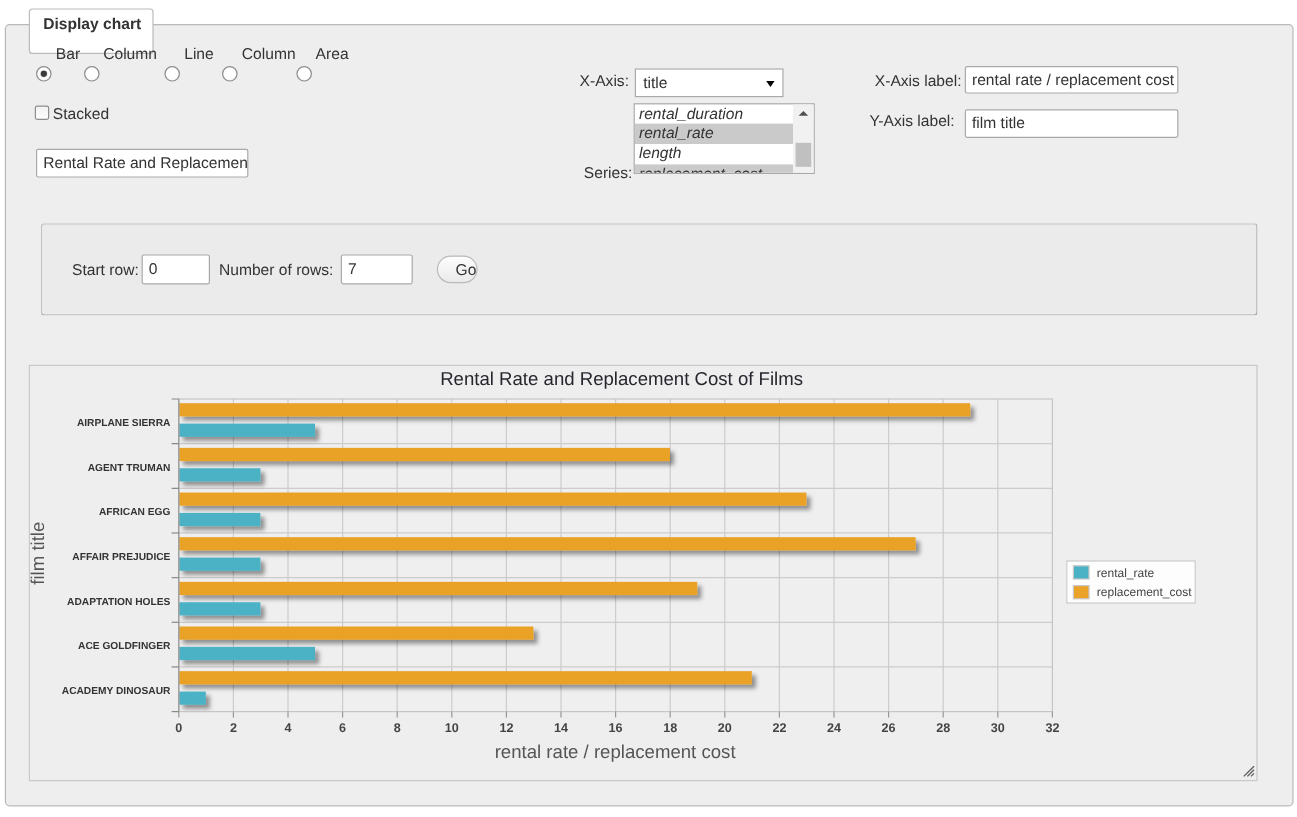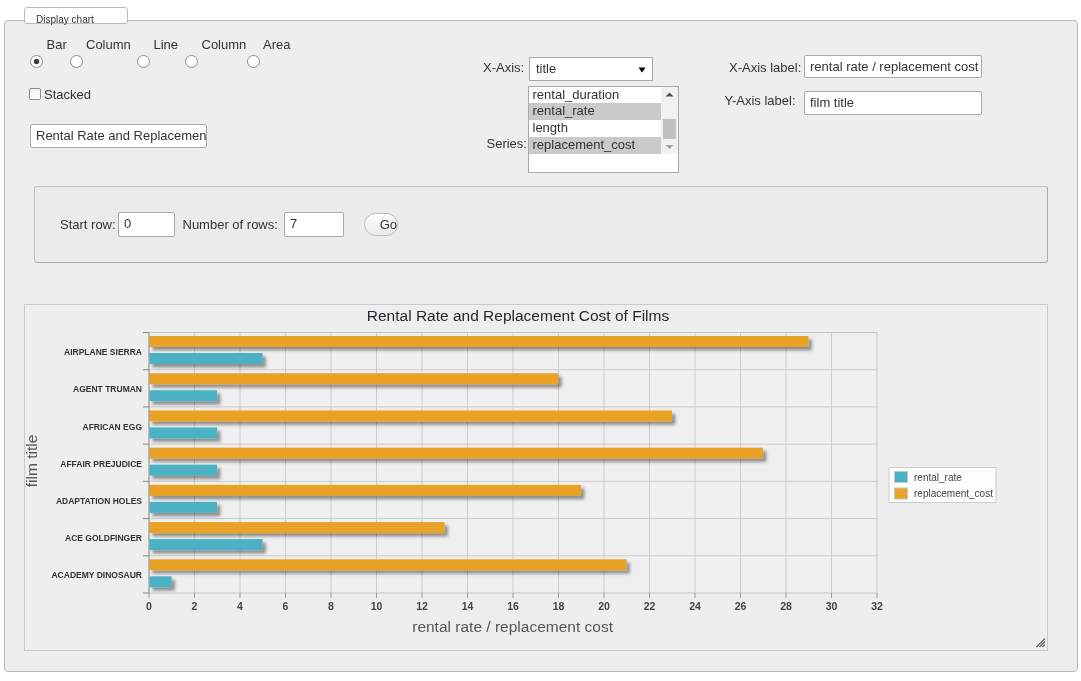--- a/index.html
+++ b/index.html
@@ -1,23 +1,23 @@
 <!DOCTYPE html>
 <html><head>
 <meta charset="utf-8">
 <style>
 * { margin:0; padding:0; box-sizing:border-box; }
 html,body { width:1081px; height:681px; background:#fff;
   font-family:"Liberation Sans",sans-serif; font-size:13px; color:#333; }
 .abs { position:absolute; }
 #fs { left:4px; top:20px; width:1074px; height:652px; background:#eee;
   border:1px solid #b9b9b9; border-radius:4px; }
-#fslegend { left:24px; top:7px; width:104px; height:17px; background:#fff;
-  border:1px solid #bbb; border-radius:3px; font-weight:normal; color:#333;
-  line-height:24px; padding-left:11px; font-size:10px; white-space:nowrap; }
+#fslegend { left:24px; top:7px; width:104px; height:38px; background:#fff;
+  border:1px solid #bbb; border-radius:3px; font-weight:bold; color:#333;
+  line-height:24px; padding-left:11px; font-size:13px; white-space:nowrap; }
 .rad { width:13px; height:13px; border-radius:50%; border:1px solid #8e8e8e;
   background:radial-gradient(circle at 50% 35%, #fff 55%, #ececec);
   position:absolute; top:55px; }
 .rad.sel::after { content:""; position:absolute; left:3px; top:3px; width:5px; height:5px;
   border-radius:50%; background:#3b3b3b; box-shadow:0 0 1px #3b3b3b; }
 .rlab { position:absolute; top:38px; line-height:13px; white-space:nowrap; }
 .chk { left:29px; top:87.5px; width:12px; height:12px; border:1px solid #8e8e8e;
   background:linear-gradient(#f2f2f2,#fefefe); border-radius:2px; }
 .lab { line-height:14px; white-space:nowrap; }
 .tinput { background:#fff; border:1px solid #a9a9a9; border-radius:2px;
@@ -25,22 +25,22 @@
 #midbar { left:34px; top:186px; width:1014px; height:77px; background:#ebebeb;
   border:1px solid #c2c2c2; border-right-color:#ababab; border-bottom-color:#ababab; border-radius:3px; }
 #gobtn { left:364px; top:213px; width:34px; height:23px; border:1px solid #bbb;
   border-radius:12px; background:linear-gradient(#fdfdfd,#eaeaea);
   text-align:right; line-height:21px; color:#333; }
 #chartbox { left:24px; top:304px; width:1024px; height:347px; background:#eee;
   border:1px solid #c9c9c9; }
 #xsel { left:529px; top:56.5px; width:124px; height:24px; background:#fff;
   border:1px solid #a9a9a9; border-radius:0; line-height:22px; padding-left:6px; }
 #xsel svg { position:absolute; right:6px; top:8px; }
-#serlist { left:527.5px; top:85.5px; width:151px; height:87px; background:#fff;
-  border:1px solid #a9a9a9; overflow:hidden; }
+#serlist { left:527.5px; top:85.5px; width:151px; height:59px; background:#fff;
+  border:1px solid #a9a9a9; overflow:hidden;font-style:italic; }
 .opt { height:16.9px; line-height:16.5px; padding-left:4px; font-size:13px;
   white-space:nowrap; width:132px; }
 .opt.sel { background:#cacaca; }
 .sbar { position:absolute; right:0; top:0; width:17px; height:67.5px; background:#f1f1f1; }
 .sbtn { position:absolute; left:0; width:17px; height:15px; background:#f1f1f1; }
 .sthumb { position:absolute; left:2px; top:32.5px; width:13px; height:20.5px; background:#c0c0c0; }
 </style>
 </head>
 <body>
 <div id="fs" class="abs"></div>

